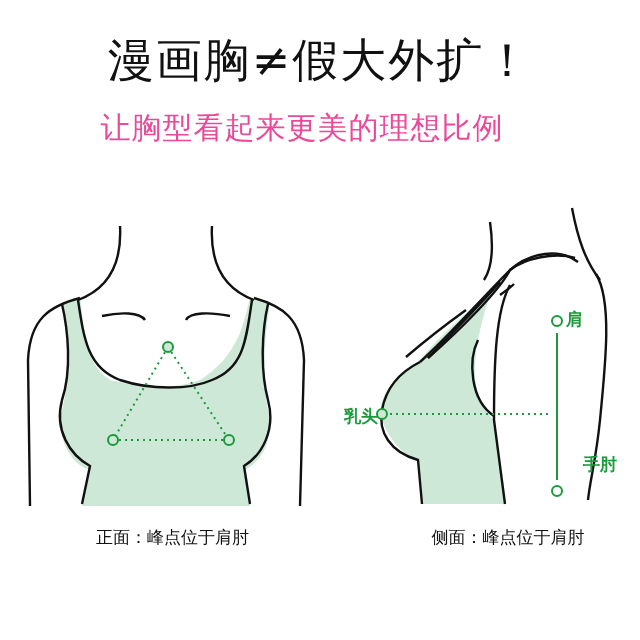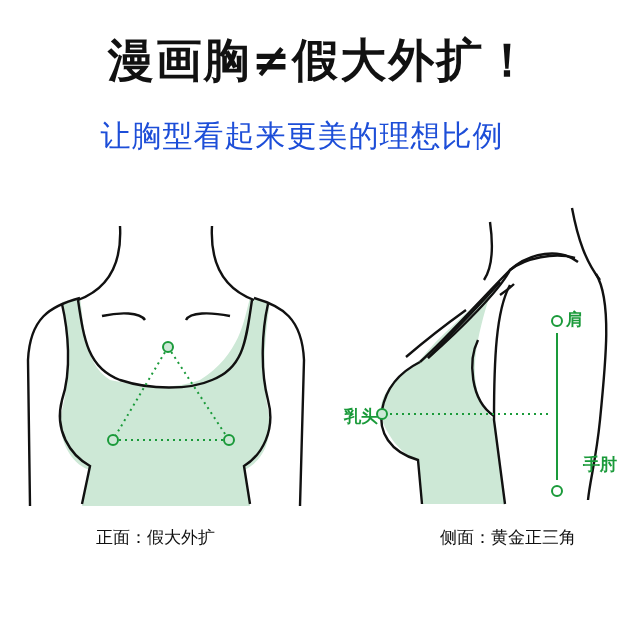--- a/index.html
+++ b/index.html
@@ -1,21 +1,21 @@
 <!DOCTYPE html>
 <html><head>
   <meta charset="utf-8">
   <style>
     html, body { margin: 0; padding: 0; background: #ffffff; }
     body { width: 640px; height: 640px; position: relative; overflow: hidden;
            font-family: "DejaVu Sans", "Liberation Sans", sans-serif; }
     .title { position: absolute; left: 0; top: 32px; width: 640px; text-align: center;
-             font-size: 46px; font-weight: bold; color: #111111; letter-spacing: 2px; line-height: 56px; }
-    .subtitle { position: absolute; left: 0; top: 116px; width: 604px; text-align: center;
-                font-size: 30px; color: #1d4ed8; letter-spacing: 1px; line-height: 40px; }
+             font-size: 46px; font-weight: normal; color: #111111; letter-spacing: 2px; line-height: 56px; }
+    .subtitle { position: absolute; left: 0; top: 108px; width: 604px; text-align: center;
+                font-size: 30px; color: #ec4899; letter-spacing: 1px; line-height: 40px; }
     svg.figure { position: absolute; left: 0; top: 0; }
     .caption { position: absolute; font-size: 17px; color: #111111; line-height: 22px; }
     .caption-front { left: 96px; top: 526px; }
     .caption-side { left: 408px; top: 526px; text-align: center; width: 200px; }
     .label { position: absolute; font-size: 17px; color: #1a9a3a; font-weight: bold; line-height: 20px; }
     .label-nipple { left: 330px; top: 406px; margin-left: 14px; }
     .label-shoulder { left: 566px; top: 309px; }
     .label-elbow { left: 583px; top: 454px; }
   </style>
 </head>
@@ -82,16 +82,16 @@
   <line x1="557" y1="333" x2="557" y2="480" stroke="#1a9a3a" stroke-width="2"></line>
   <circle cx="382" cy="414" r="5" fill="#cde8d6" stroke="#1a9a3a" stroke-width="2"></circle>
   <circle cx="557" cy="321" r="5" fill="#fff" stroke="#1a9a3a" stroke-width="2"></circle>
   <circle cx="557" cy="491" r="5" fill="#fff" stroke="#1a9a3a" stroke-width="2"></circle>
 </svg>
 
 <div class="label label-nipple">乳头</div>
 <div class="label label-shoulder">肩</div>
 <div class="label label-elbow">手肘</div>
 
-<div class="caption caption-front">正面：假大外扩</div>
+<div class="caption caption-front">正面：峰点位于肩肘</div>
 <div class="caption caption-side">
-  <div>侧面：黄金正三角</div>
+  <div>侧面：峰点位于肩肘</div>
 </div>
 
 </body></html>

